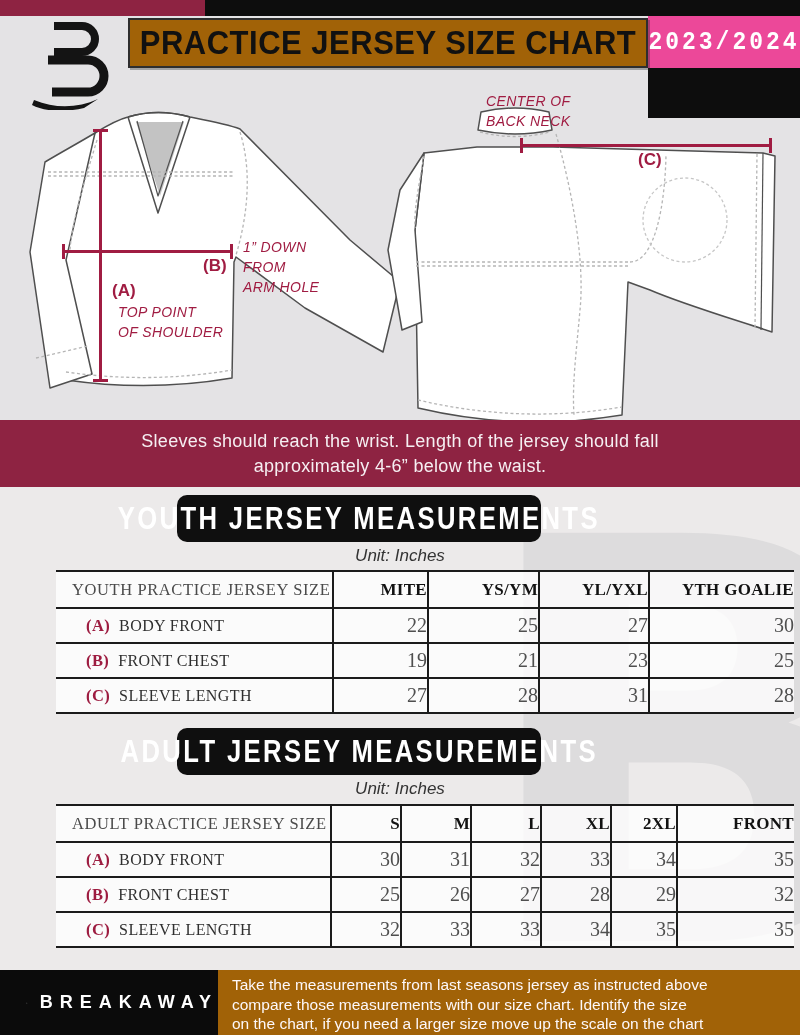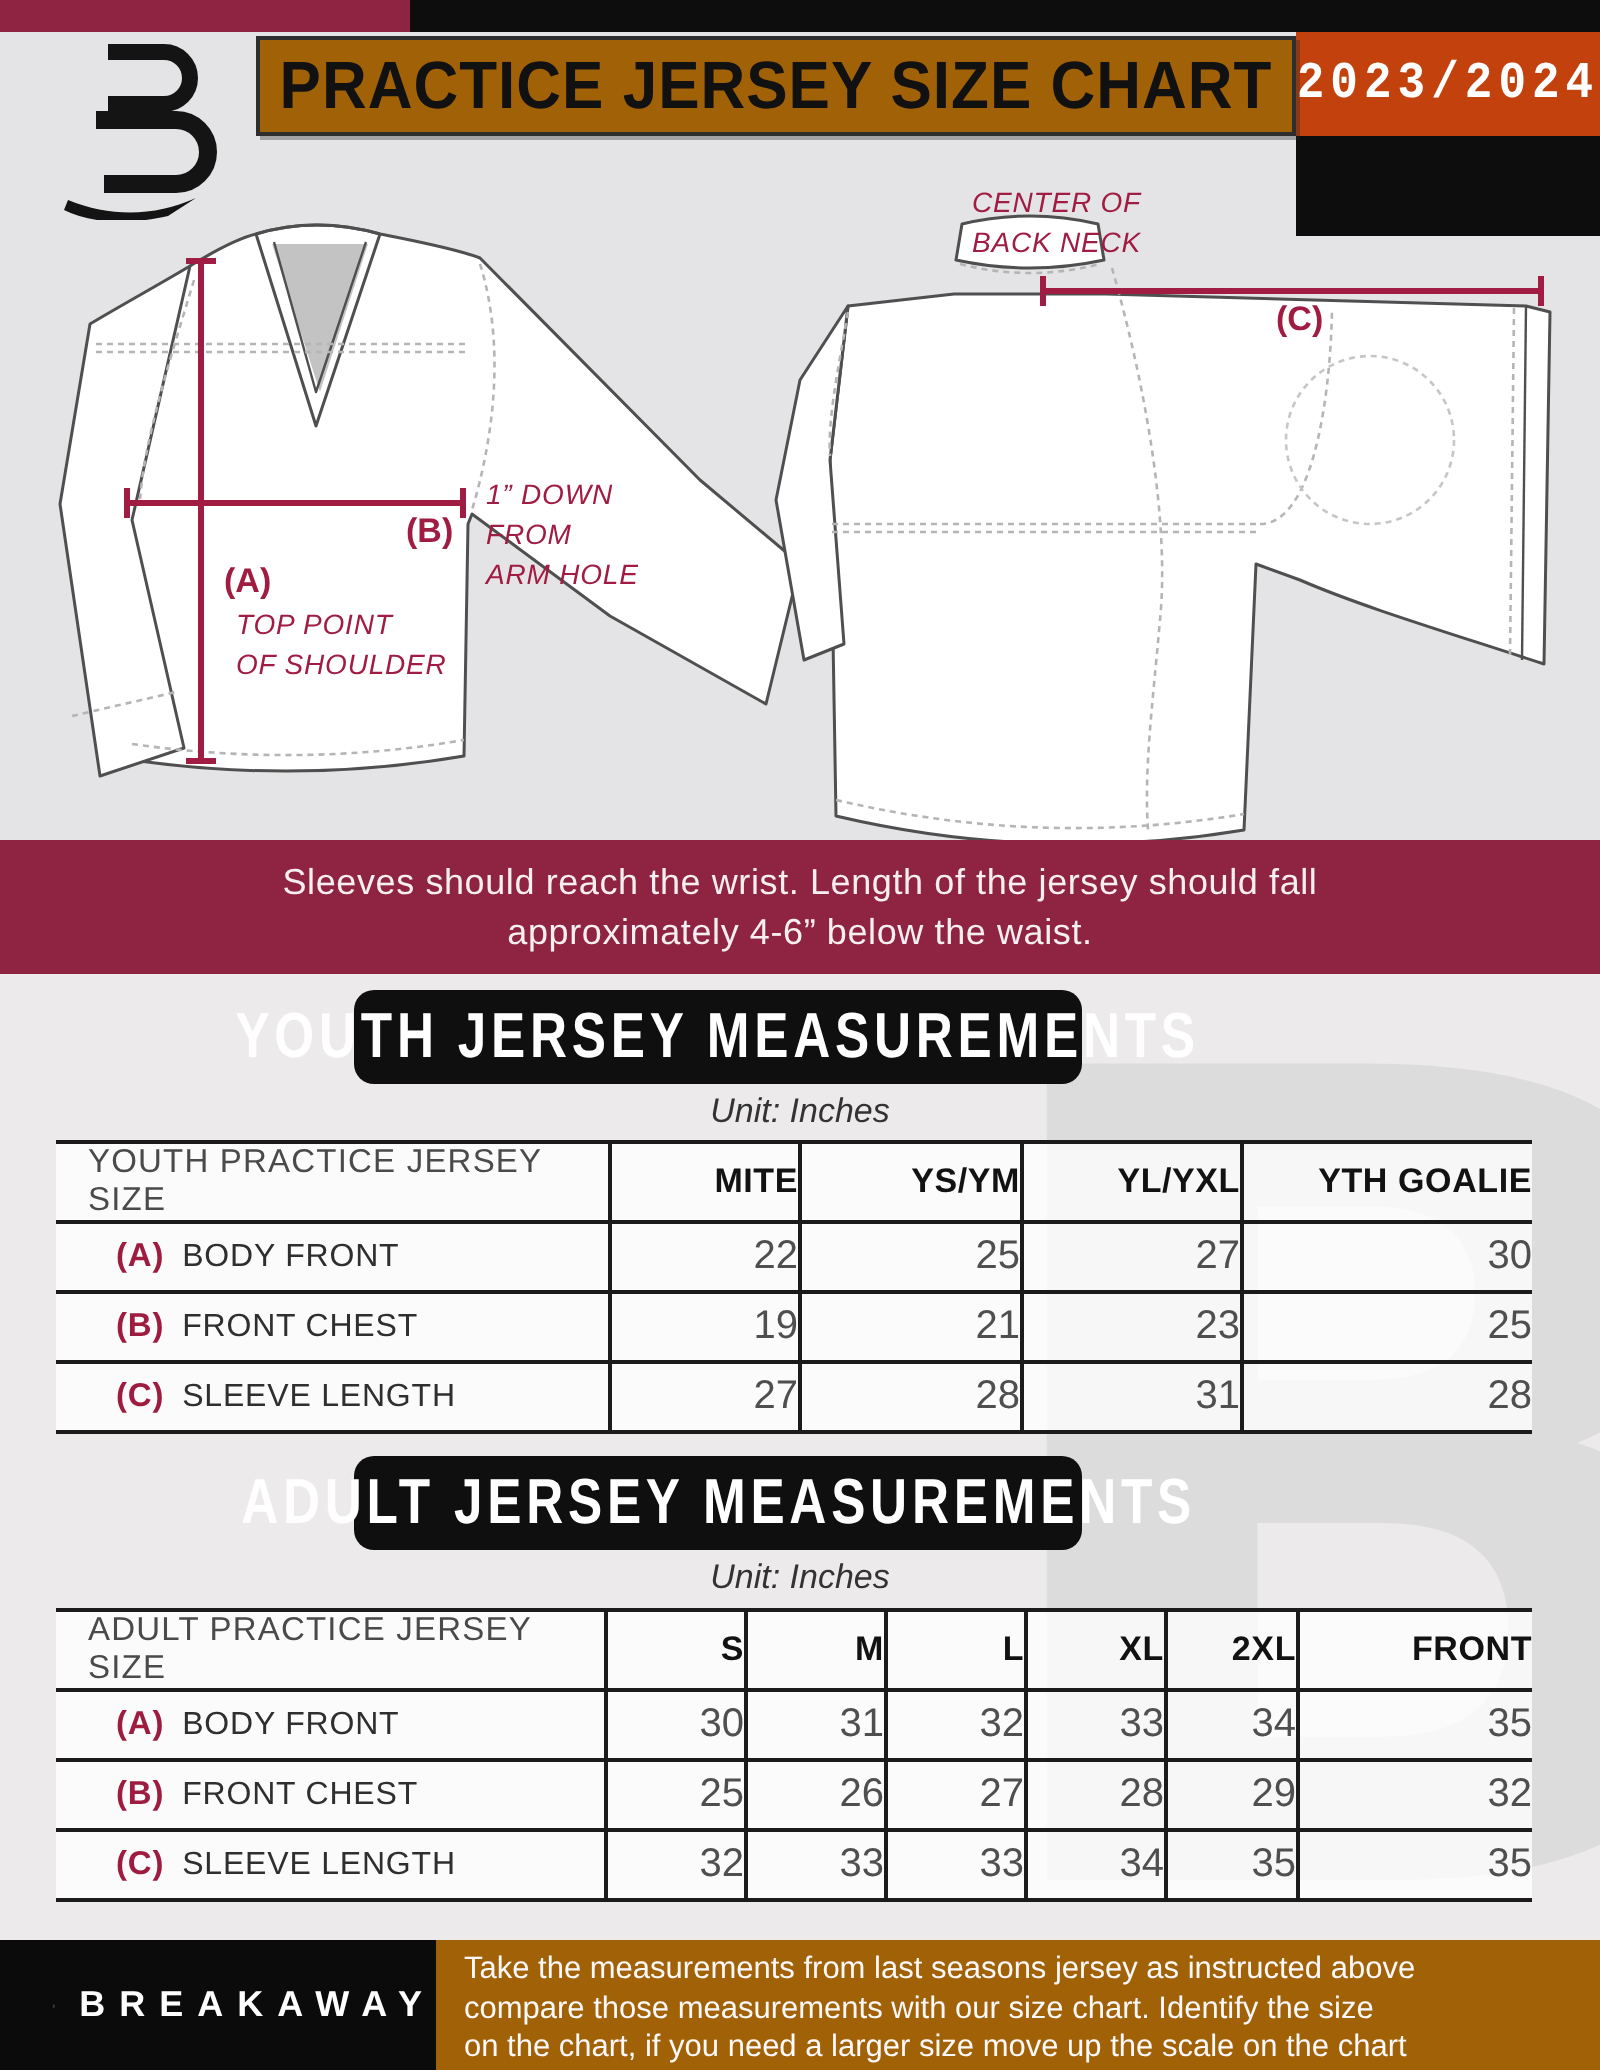--- a/index.html
+++ b/index.html
@@ -5,21 +5,21 @@
   html,body{margin:0;padding:0;background:#cfcfcf;}
   .page{position:relative;width:800px;height:1035px;background:#eceaea;overflow:hidden;
         font-family:"Liberation Sans",sans-serif;margin:0 auto;}
   .abs{position:absolute;}
 
   
   .hero-bg{left:0;top:16px;width:800px;height:404px;background:#e4e3e5;z-index:1;}
   .strip-maroon{left:0;top:0;width:205px;height:16px;background:#8e2342;z-index:2;}
   .strip-black{left:205px;top:0;width:595px;height:16px;background:#0d0d0d;z-index:2;}
   .season-under{left:648px;top:68px;width:152px;height:50px;background:#0d0d0d;z-index:2;}
-  .season-block{left:648px;top:16px;width:152px;height:52px;background:#c2410c;z-index:3;
+  .season-block{left:648px;top:16px;width:152px;height:52px;background:#ec4899;z-index:3;
         display:flex;align-items:center;justify-content:center;}
   .season-block span{color:#fff;font-family:"Liberation Mono",monospace;font-weight:bold;
         font-size:23px;letter-spacing:3px;transform:scaleY(1.12);}
   .title-box{left:128px;top:18px;width:520px;height:50px;background:#a16207;
         border:2px solid #2e2e2e;box-sizing:border-box;display:flex;align-items:center;
         justify-content:center;z-index:3;box-shadow:2px 2px 0 rgba(40,40,40,.35);}
   .title-box h1{margin:0;font-size:31px;font-weight:bold;color:#111;letter-spacing:.5px;
         transform:scaleY(1.08);white-space:nowrap;}
   .logo-top{left:20px;top:18px;width:104px;height:92px;z-index:3;}
 
@@ -41,21 +41,21 @@
 
   
   .sec-banner{left:177px;width:364px;height:47px;background:#0f0f0f;border-radius:10px;
         display:flex;align-items:center;justify-content:center;z-index:5;}
   .sec-banner span{color:#fff;font-weight:bold;font-size:27px;letter-spacing:2.5px;
         transform:scale(.95,1.18);white-space:nowrap;}
   .unit{width:800px;left:0;text-align:center;font-style:italic;font-size:17px;color:#333;
         z-index:5;}
 
   
-  .tblwrap{left:28px;width:738px;z-index:5;}
+  .tblwrap{left:56px;width:738px;z-index:5;font-family:Liberation Serif, serif;}
   table.tbl{border-collapse:collapse;width:738px;table-layout:fixed;}
   table.tbl tr{border-top:2px solid #1b1b1b;border-bottom:2px solid #1b1b1b;}
   table.tbl th,table.tbl td{border-left:2px solid #1b1b1b;background:rgba(255,255,255,.78);
         text-align:right;vertical-align:middle;padding:0;}
   table.tbl th:first-child,table.tbl td:first-child{border-left:none;}
   table.tbl thead th{height:35px;font-size:17px;font-weight:bold;color:#121212;letter-spacing:.3px;}
   table.tbl thead th.lbl{font-weight:normal;color:#4a4a4a;text-align:left;padding-left:16px;
         font-size:16.5px;letter-spacing:.6px;}
   table.tbl tbody td{height:33px;font-size:20px;color:#4f4f4f;}
   table.tbl td.rowlbl{text-align:left;padding-left:30px;font-size:16px;color:#2f2f2f;letter-spacing:.4px;}

